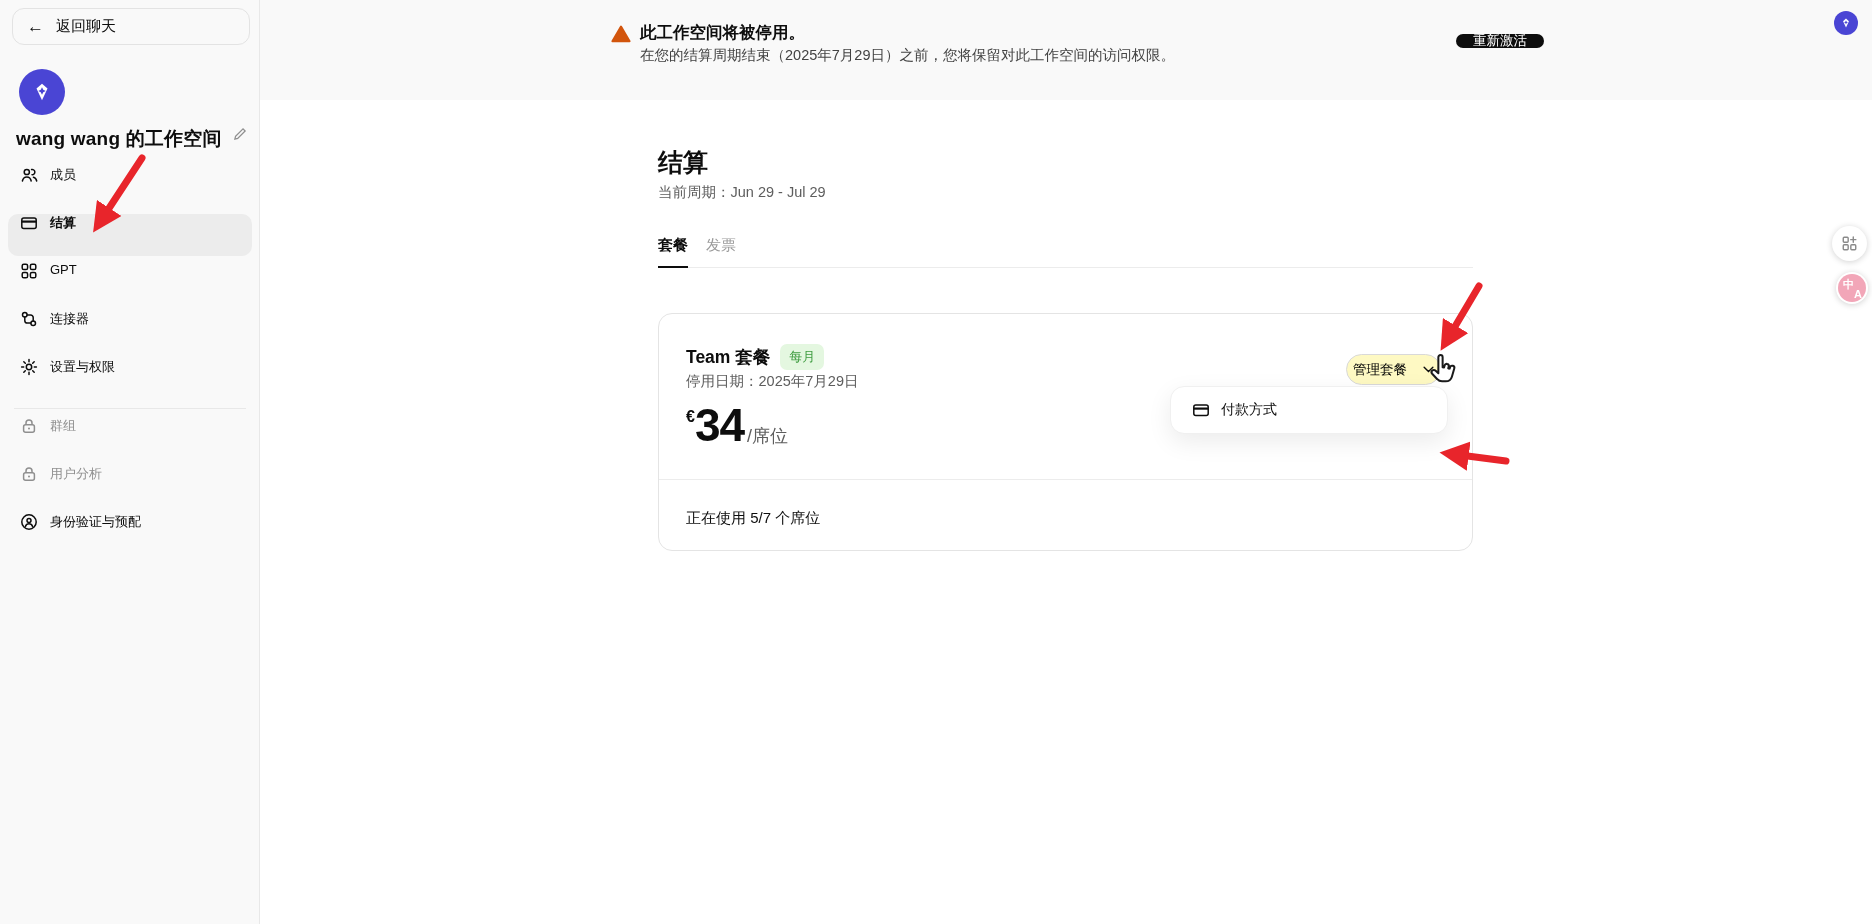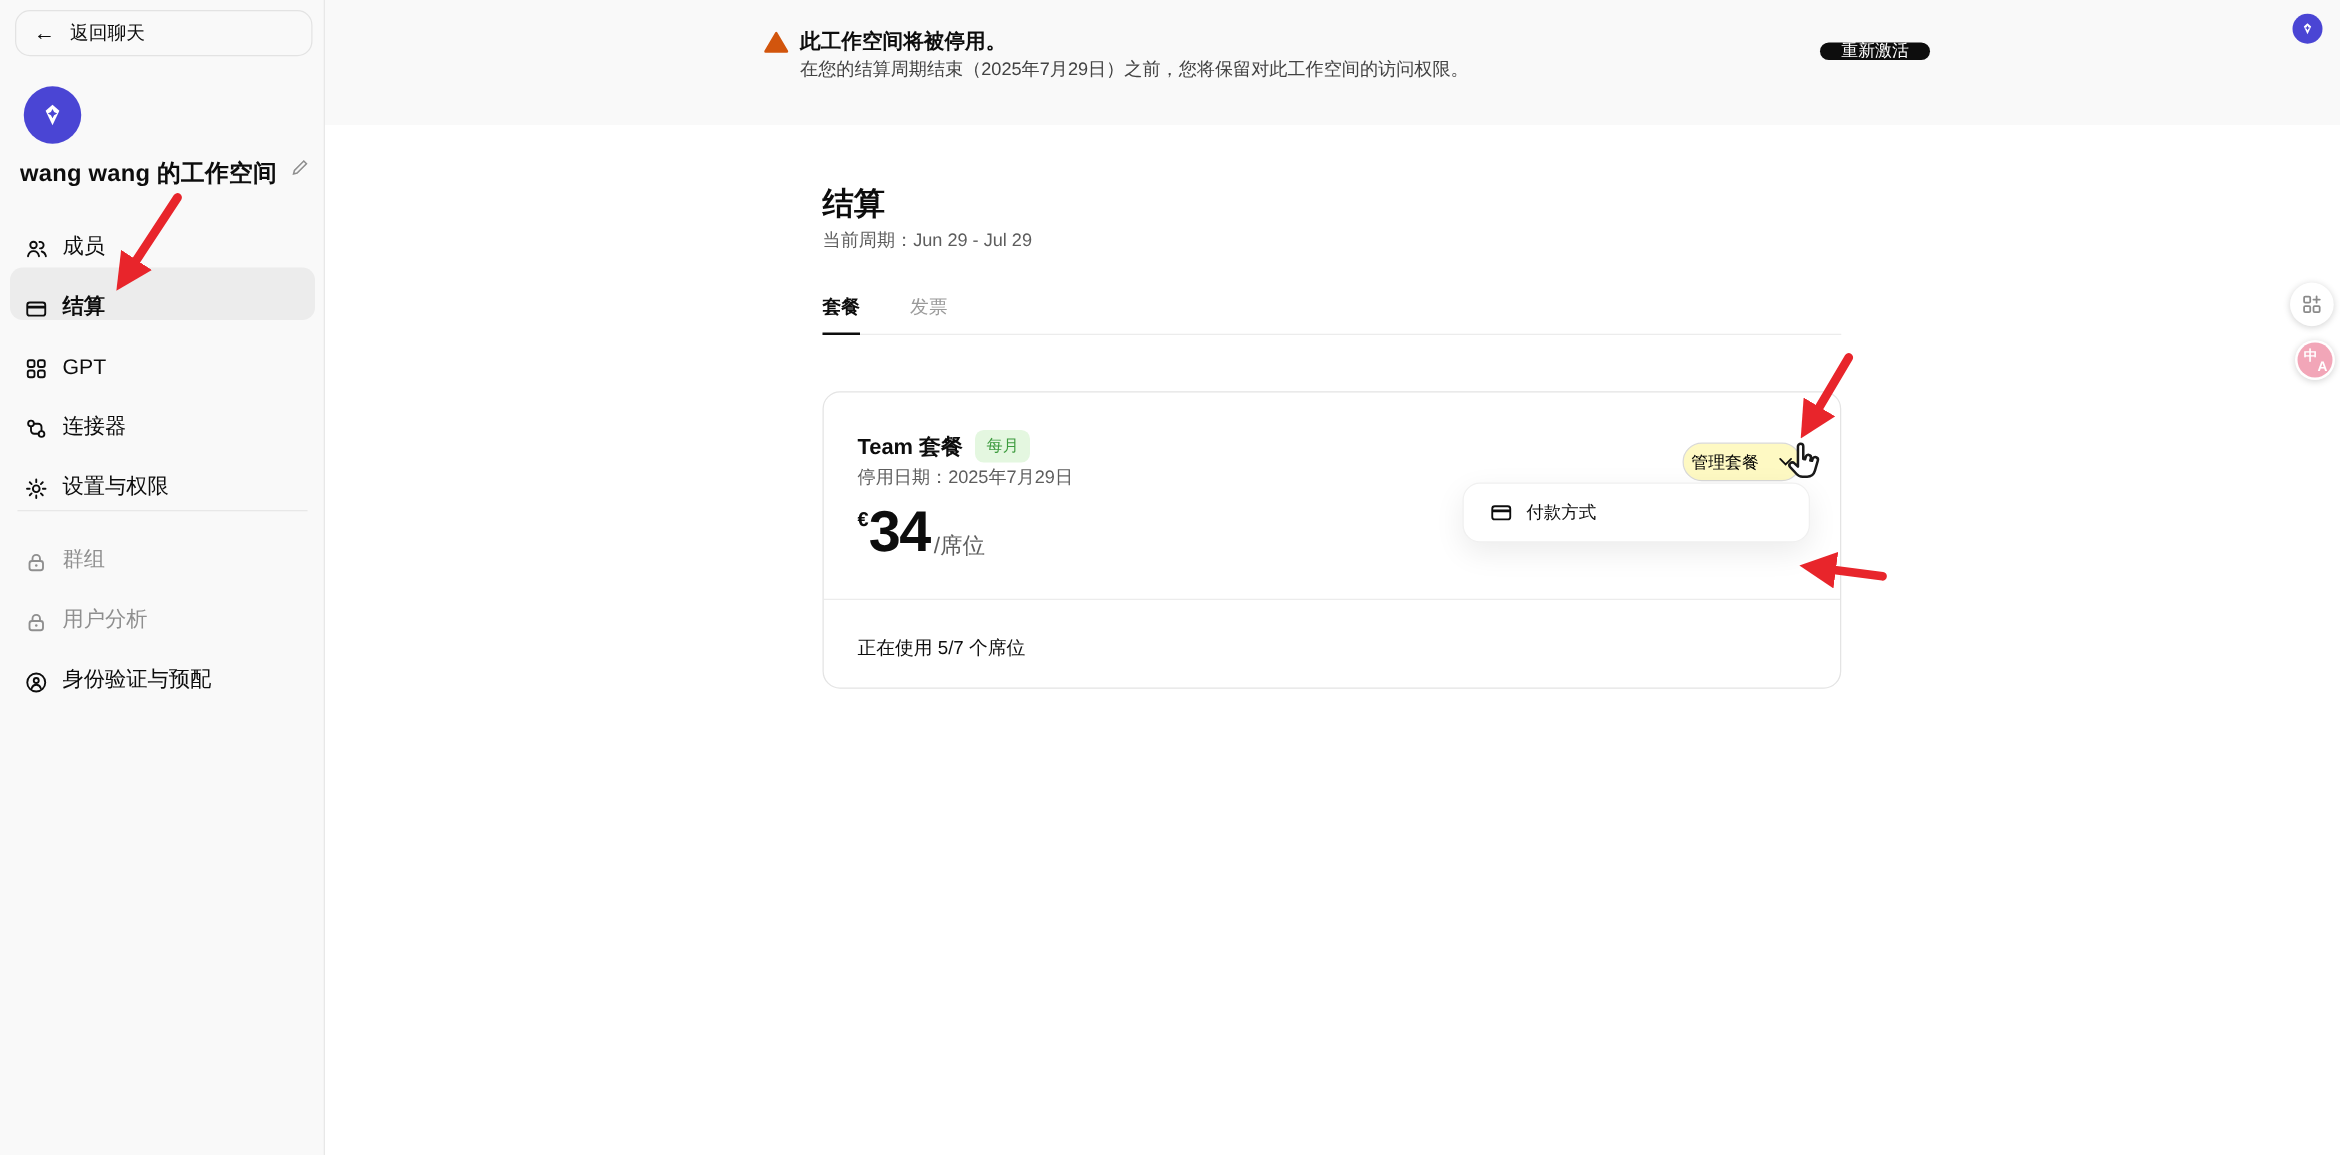--- a/index.html
+++ b/index.html
@@ -18,41 +18,41 @@
   .back-btn{position:absolute;left:12px;top:8px;width:238px;height:37px;box-sizing:border-box;
     border:1px solid #e3e3e3;border-radius:12px;display:flex;align-items:center;gap:12px;
     padding-left:14px;font-size:15px;color:#0d0d0d;cursor:pointer;background:transparent}
   .back-arrow{font-size:17px;line-height:1}
   .ws-logo{position:absolute;left:19px;top:69px;width:46px;height:46px;border-radius:50%;
     background:#4a45d4;display:flex;align-items:center;justify-content:center}
   .ws-title{position:absolute;left:16px;top:126px;width:236px;display:flex;align-items:flex-start;gap:10px;
     font-size:19px;font-weight:bold;letter-spacing:.2px}
   .ws-title .pencil{color:#8f8f8f;cursor:pointer}
   .nav{position:absolute;left:8px;top:166px;width:244px}
-  .nav-item{height:42px;margin-bottom:6px;display:flex;align-items:flex-end;gap:12px;
-    padding-left:12px;border-radius:10px;font-size:17px;color:#0d0d0d;cursor:pointer;box-sizing:border-box}
+  .nav-item{height:42px;margin-bottom:6px;display:flex;align-items:flex-start;gap:12px;
+    padding-left:12px;border-radius:10px;font-size:13px;color:#0d0d0d;cursor:pointer;box-sizing:border-box}
   .nav-item.active{background:#ececec;font-weight:600}
   .nav-item.locked{color:#8f8f8f}
   .nav-divider{height:1px;background:#e8e8e8;margin:8px 6px 8px 6px;border:0}
 
   
   .banner{position:absolute;left:260px;top:0;width:1612px;height:100px;background:#f9f9f9}
   .warn-triangle{position:absolute;left:351px;top:25px}
   .banner-title{position:absolute;left:380px;top:22px;font-size:16.5px;font-weight:bold}
   .banner-sub{position:absolute;left:380px;top:46px;font-size:14.5px;color:#424242}
   .reactivate-btn{position:absolute;left:1196px;top:34px;height:14px;padding:0 17px;border:0;
     border-radius:16px;background:#0d0d0d;color:#ffffff;font-size:13.5px;display:flex;
     align-items:center;cursor:pointer;font-family:inherit}
   .mini-logo{position:absolute;left:1574px;top:11px;width:24px;height:24px;border-radius:50%;
     background:#4a45d4;display:flex;align-items:center;justify-content:center;cursor:pointer}
 
   
   .page-title{position:absolute;left:658px;top:146px;font-size:25px;font-weight:bold}
   .period{position:absolute;left:658px;top:183px;font-size:14.5px;color:#5d5d5d}
-  .tabs{position:absolute;left:658px;top:236px;width:815px;display:flex;gap:40px;
+  .tabs{position:absolute;left:658px;top:236px;width:815px;display:flex;gap:18px;
     border-bottom:1px solid #ececec}
   .tab{padding-bottom:11px;font-size:15px;cursor:pointer;margin-bottom:-1px}
   .tab.active{font-weight:bold;border-bottom:2px solid #0d0d0d}
   .tab.inactive{color:#9a9a9a}
 
   .plan-card{position:absolute;left:658px;top:313px;width:815px;height:238px;box-sizing:border-box;
     background:#ffffff;border:1px solid #e4e4e4;border-radius:14px}
   .plan-name-row{position:absolute;left:27px;top:30px;display:flex;align-items:center;gap:10px}
   .plan-name{font-size:17.5px;font-weight:bold}
   .plan-badge{background:#e4f7e0;color:#3f9c40;font-size:13px;padding:4px 9px;border-radius:7px}

